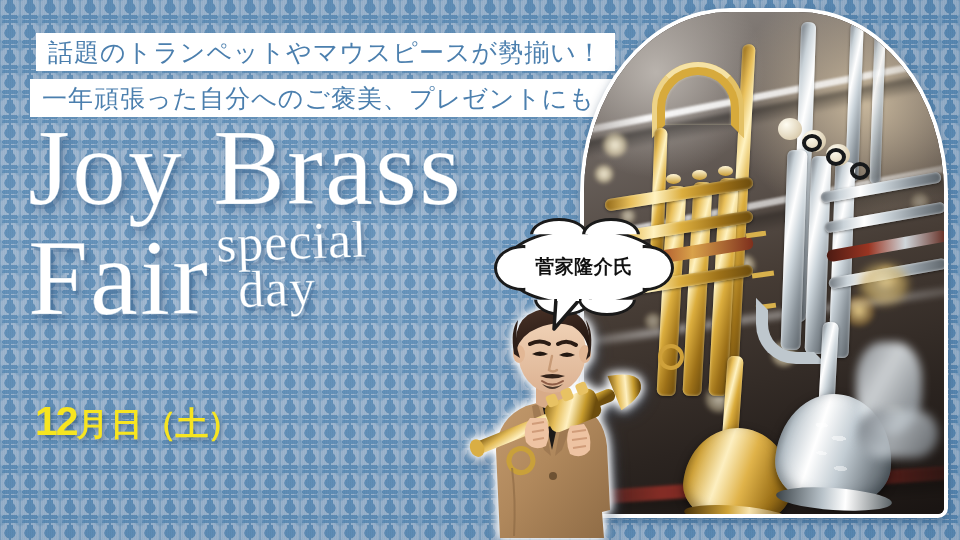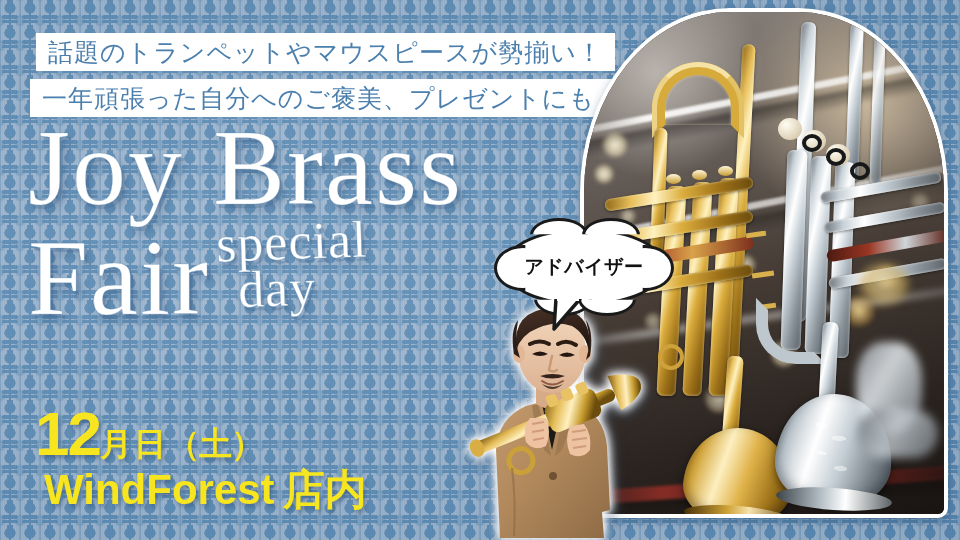--- a/index.html
+++ b/index.html
@@ -115,21 +115,21 @@
   #date-row{
     position:absolute;left:36px;top:398px;
     display:flex;align-items:baseline;
     color:#f7e520;
     font-weight:700;
     white-space:nowrap;
     text-shadow:2px 3px 4px rgba(35,65,100,.45);
     font-family:"Liberation Sans","DejaVu Sans",sans-serif;
   }
   #date-row .d-year{font-size:30px;letter-spacing:0px;}
-  #date-row .d-big{font-size:62px;letter-spacing:-2px;margin:0 -1px;}
+  #date-row .d-big{font-size:41px;letter-spacing:-2px;margin:0 -1px;}
   #date-row .d-unit{font-size:32px;margin:0 1px;}
   #date-row .d-dow{font-size:33px;letter-spacing:-1px;}
 
   #venue-row{
     position:absolute;left:44px;top:462px;
     color:#f7e520;font-weight:700;font-size:42px;
     letter-spacing:0px;white-space:nowrap;
     text-shadow:2px 3px 4px rgba(35,65,100,.45);
   }
   #venue-row .v-jp{margin-left:8px;}
@@ -241,23 +241,20 @@
     </div>
   </div>
 
   <div id="date-row">
     <span class="d-big">12</span>
     <span class="d-unit">月</span>
     <span class="d-unit">日</span>
     <span class="d-dow">（土）</span>
   </div>
 
-  <div id="venue-row">
-    <span>WindForest</span><span class="v-jp">店内</span>
-  </div>
 
   <div id="photo-panel">
     <div id="photo-inner">
       <div class="ph-back"></div>
 
       <div class="shelf-line" style="top:78px;transform:rotate(-11deg);"></div>
       <div class="shelf-dark" style="top:92px;transform:rotate(-11deg);"></div>
       <div class="shelf-line" style="top:186px;transform:rotate(-11deg);opacity:.8;"></div>
       <div class="shelf-dark" style="top:200px;transform:rotate(-11deg);opacity:.7;"></div>
       <div class="shelf-line" style="top:300px;transform:rotate(-8deg);opacity:.55;filter:blur(3px);"></div>
@@ -441,21 +438,21 @@
       <path d="M60 168 Q64 200 62 236" stroke="#8a6843" stroke-width="2" fill="none" opacity=".6"></path>
       <circle cx="101" cy="176" r="4" fill="#6e5233"></circle>
     </svg>
   </div>
 
   <div id="speech-bubble">
     <span class="lobe t1"></span>
     <span class="lobe t2"></span>
     <span class="lobe b1"></span>
     <span class="lobe b2"></span>
-    <span class="bl" style="position:relative;z-index:2;">アドバイザー</span>
+    <span class="bl" style="position:relative;z-index:2;">菅家隆介氏</span>
     <span id="bubble-tail">
       <svg width="34" height="34" viewBox="0 0 34 34">
         <path d="M6 0 L30 0 L4 30 Z" fill="#ffffff" stroke="#1a1a1a" stroke-width="3.5" stroke-linejoin="round"></path>
         <rect x="7" y="-6" width="22" height="8" fill="#ffffff"></rect>
       </svg>
     </span>
   </div>
 
 </div>
 

